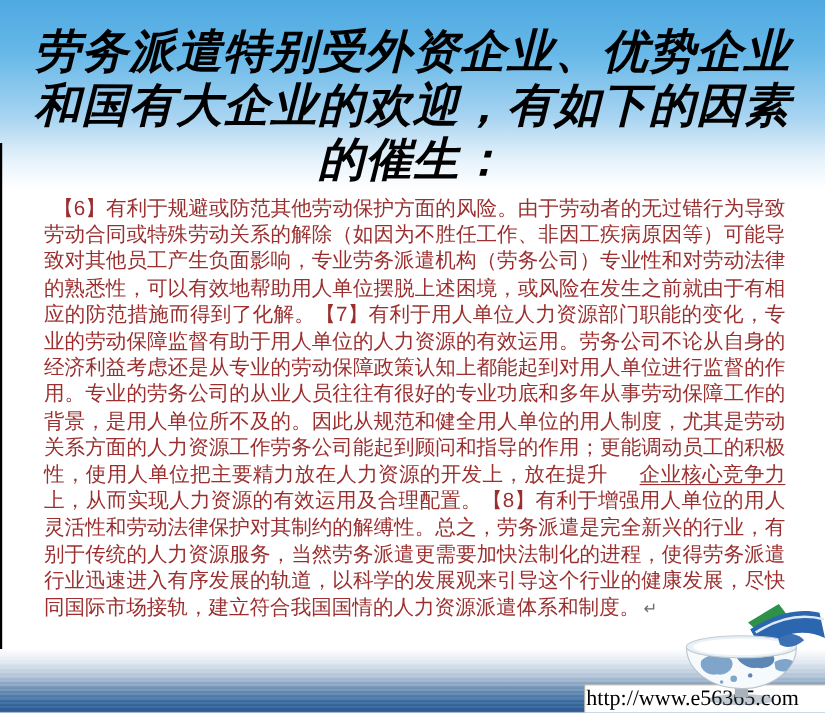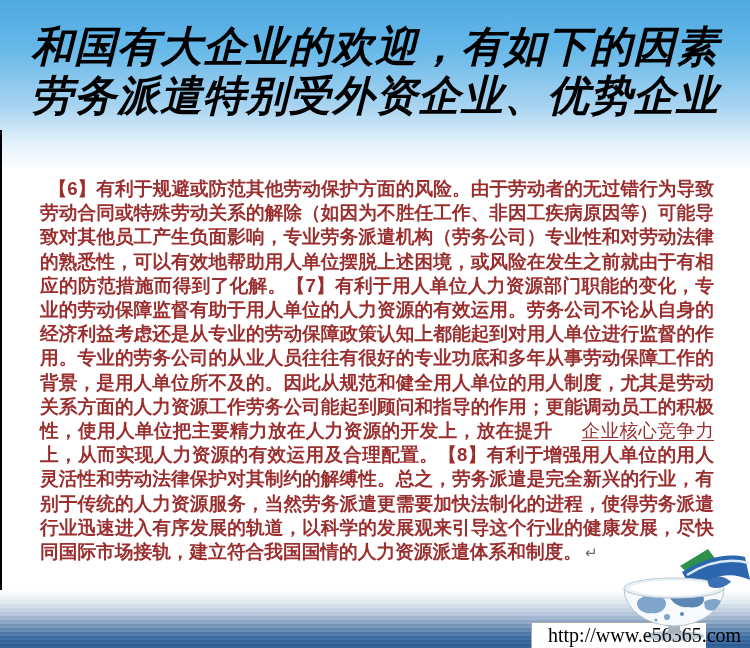--- a/index.html
+++ b/index.html
@@ -19,54 +19,55 @@
   }
   .left-edge {
     position:absolute; left:0; top:130px; width:2px; height:470px; background:#000;
   }
   .body-text {
     position:absolute; left:40px; top:177px; width:674px;
     text-align:justify; color:#9b2f2f;
     font-size:18.7px; line-height:24.2px; text-indent:0.45em;
     word-break:break-all;
   }
-  .seg-normal { text-decoration:none;font-weight:bold; }
+  .seg-normal { text-decoration:none; }
   .seg-underline { text-decoration:underline; text-underline-offset:3px;margin-left:29px; }
   .seg-return-mark { color:#6b6b6b; font-size:15px; padding-left:3px; }
   .ocean {
     position:absolute; left:0; bottom:0; width:750px; height:58px; z-index:1;
     background:linear-gradient(180deg,#ffffff 0%, #e3eaf2 20%, #b3c4d8 42%, #7495b8 62%, #3f6b9e 82%, #2d5b91 100%);
   }
   .ocean::after {
     content:""; position:absolute; inset:0;
     background:repeating-linear-gradient(180deg, rgba(255,255,255,0.10) 0 2px, rgba(0,0,0,0.03) 2px 4px);
     mix-blend-mode:overlay;
   }
   .globe {
     position:absolute; left:612px; top:548px; width:138px; height:100px; z-index:4;
   }
   .url-box {
-    position:absolute; left:531px; top:622px; width:175px; height:26px; z-index:3;
+    position:absolute; left:531px; top:622px; width:219px; height:26px; z-index:3;
     background:#ffffff; border-top:1px solid #a9a9a9; border-left:1px solid #a9a9a9;
-    display:flex; align-items:center; padding-left:16px;
+    display:flex; align-items:center; padding-left:1px;
   }
   .url-text {
     font-family:"Liberation Serif", serif; font-size:20px; color:#000000; white-space:nowrap;
   }
 </style>
 </head>
 <body>
 
 <div class="slide">
 
   <div class="sky"></div>
 
   <div class="title-block">
+    <div>劳务派遣特别受外资企业、优势企业</div>
     <div>和国有大企业的欢迎，有如下的因素</div>
-    <div>劳务派遣特别受外资企业、优势企业</div>
+    <div>的催生：</div>
   </div>
 
   <div class="left-edge"></div>
 
   <div class="body-text"><span class="seg-normal">【6】有利于规避或防范其他劳动保护方面的风险。由于劳动者的无过错行为导致劳动合同或特殊劳动关系的解除（如因为不胜任工作、非因工疾病原因等）可能导致对其他员工产生负面影响，专业劳务派遣机构（劳务公司）专业性和对劳动法律的熟悉性，可以有效地帮助用人单位摆脱上述困境，或风险在发生之前就由于有相应的防范措施而得到了化解。【7】有利于用人单位人力资源部门职能的变化，专业的劳动保障监督有助于用人单位的人力资源的有效运用。劳务公司不论从自身的经济利益考虑还是从专业的劳动保障政策认知上都能起到对用人单位进行监督的作用。专业的劳务公司的从业人员往往有很好的专业功底和多年从事劳动保障工作的背景，是用人单位所不及的。因此从规范和健全用人单位的用人制度，尤其是劳动关系方面的人力资源工作劳务公司能起到顾问和指导的作用；更能调动员工的积极性，使用人单位把主要精力放在人力资源的开发上，放在提升</span><span class="seg-underline">企业核心竞争力</span><span class="seg-normal">上，从而实现人力资源的有效运用及合理配置。【8】有利于增强用人单位的用人灵活性和劳动法律保护对其制约的解缚性。总之，劳务派遣是完全新兴的行业，有别于传统的人力资源服务，当然劳务派遣更需要加快法制化的进程，使得劳务派遣行业迅速进入有序发展的轨道，以科学的发展观来引导这个行业的健康发展，尽快同国际市场接轨，建立符合我国国情的人力资源派遣体系和制度。</span><span class="seg-return-mark">↵</span></div>
 
   <div class="ocean"></div>
 
   <svg class="globe" viewBox="0 0 138 100" xmlns="http://www.w3.org/2000/svg" aria-hidden="true">
 

